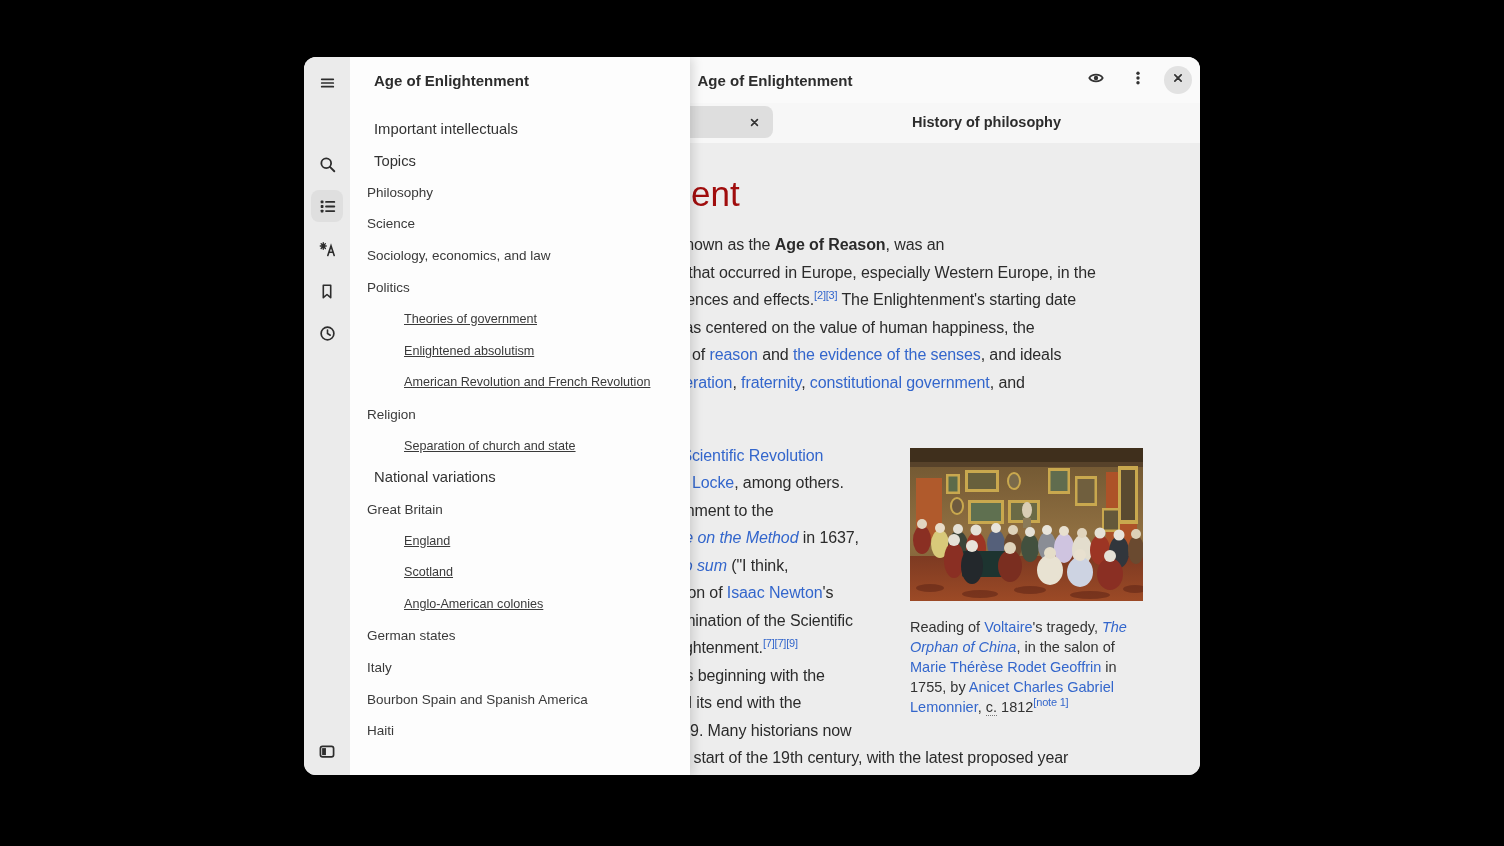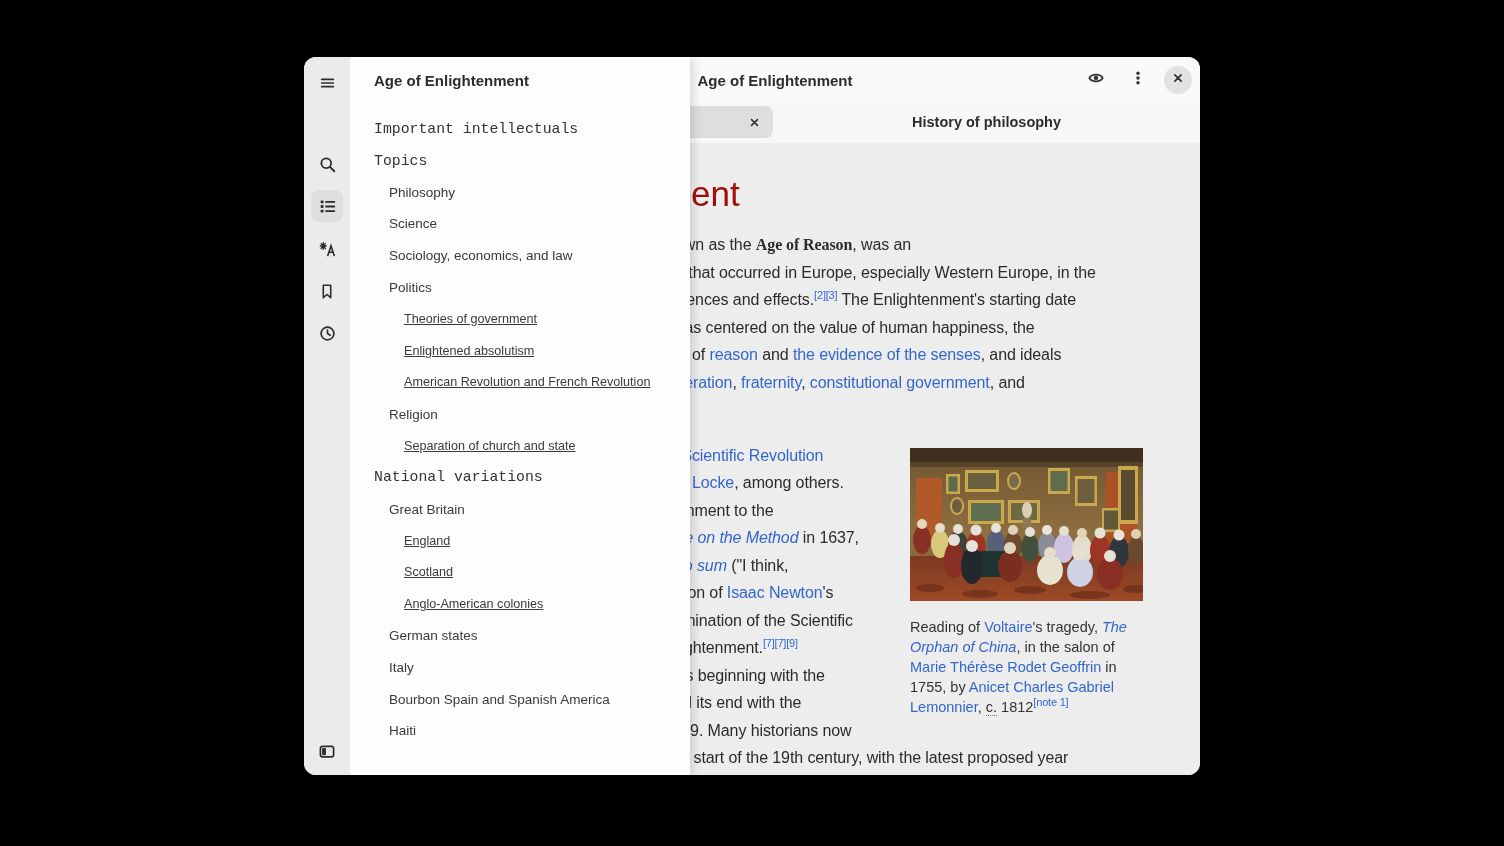--- a/index.html
+++ b/index.html
@@ -28,36 +28,36 @@
   .tab.active{background:#dedede;}
   .tabclose{position:absolute;right:6px;top:50%;transform:translateY(-50%);width:26px;height:26px;
     border-radius:13px;display:flex;align-items:center;justify-content:center;cursor:pointer;}
   
   .content{position:absolute;left:0;top:86px;width:100%;height:632px;background:#ededed;overflow:hidden;}
   .article{position:relative;width:740px;margin:0 auto;padding-top:30px;}
   .article h1{margin:0 0 16px 0;font-size:35px;line-height:42px;font-weight:500;color:#a00d0d;}
   .para{margin:0 0 18px 0;}
   .pline{white-space:nowrap;line-height:27.5px;font-size:16px;letter-spacing:-0.1px;color:#2b2b2b;}
   .lnk{color:#3366cc;cursor:pointer;}
-  .b{font-weight:700;font-family:Liberation Serif, serif;}
+  .b{font-weight:700;}
   .i{font-style:italic;}
   sup{font-size:11px;line-height:0;color:#3366cc;letter-spacing:-0.2px;}
   .abbr{border-bottom:1px dotted #777;}
   .figure{position:absolute;left:505px;top:305px;width:233px;}
   .figure svg{display:block;width:233px;height:153px;}
   .caption{margin-top:16px;font-size:14.5px;line-height:20px;color:#333;}
   
   .sidebar{position:absolute;left:46px;top:0;width:340px;height:100%;background:#fdfdfd;z-index:20;
     box-shadow:3px 0 10px rgba(0,0,0,.14);}
   .stitle{position:absolute;left:24px;top:0;height:46px;display:flex;align-items:center;
     font-size:15px;font-weight:700;color:#2d2d2d;}
   .toc{position:absolute;left:0;right:0;top:56px;}
   .toc-item{height:31.7px;display:flex;align-items:center;color:#333;cursor:pointer;}
-  .toc-item.lvl1{padding-left:24px;font-size:14.8px;font-family:Liberation Mono, monospace;}
-  .toc-item.lvl2{padding-left:39px;font-size:13.5px;color:#3a3a3a;}
+  .toc-item.lvl1{padding-left:24px;font-size:14.8px;}
+  .toc-item.lvl2{padding-left:17px;font-size:13.5px;color:#3a3a3a;}
   .toc-item.lvl3{padding-left:54px;font-size:12.6px;color:#3a3a3a;text-decoration:underline;}
 </style>
 </head>
 <body>
 
 <div class="window">
 
   <div class="main">
     <div class="headerbar">
       <div class="htitle">Age of Enlightenment</div>

